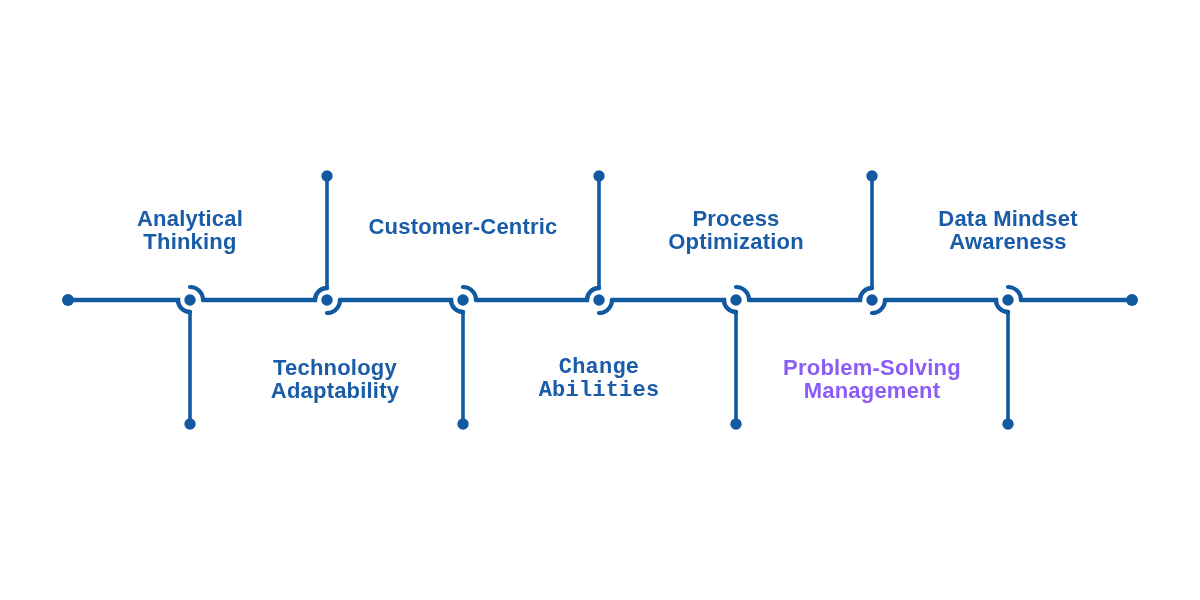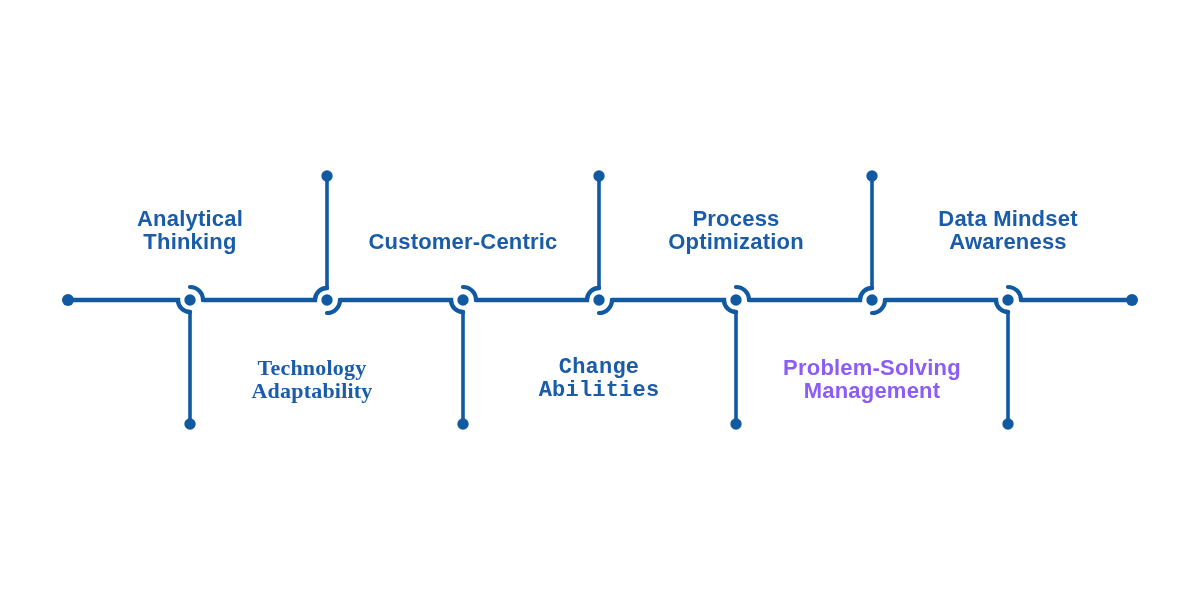--- a/index.html
+++ b/index.html
@@ -78,25 +78,25 @@
       <path d="M 1021 300 H 1132" class="stroke main" stroke="#1159A0"></path>
       <circle cx="68" cy="300" r="6" fill="#1159A0"></circle>
       <circle cx="1132" cy="300" r="6" fill="#1159A0"></circle>
     </svg>
 
   <div id="labels">
     <div class="label" style="left: 190px; color: rgb(26, 92, 168); bottom: 347px;">
       <div>Analytical</div>
       <div>Thinking</div>
     </div>
-    <div class="label" style="left: 312px; color: rgb(26, 92, 168); top: 356px; font-family: Liberation Serif, serif;">
+    <div class="label" style="left: 335px; color: rgb(26, 92, 168); top: 356px;">
       <div>Technology</div>
       <div>Adaptability</div>
     </div>
-    <div class="label" style="left: 463px; color: rgb(26, 92, 168); bottom: 347px;">
+    <div class="label" style="left: 463px; color: rgb(26, 92, 168); bottom: 362px;">
       <div>Customer-Centric</div>
     </div>
     <div class="label" style="left: 599px; color: rgb(26, 92, 168); top: 356px; font-family: Liberation Mono, monospace;">
       <div>Change</div>
       <div>Abilities</div>
     </div>
     <div class="label" style="left: 736px; color: rgb(26, 92, 168); bottom: 347px;">
       <div>Process</div>
       <div>Optimization</div>
     </div>

